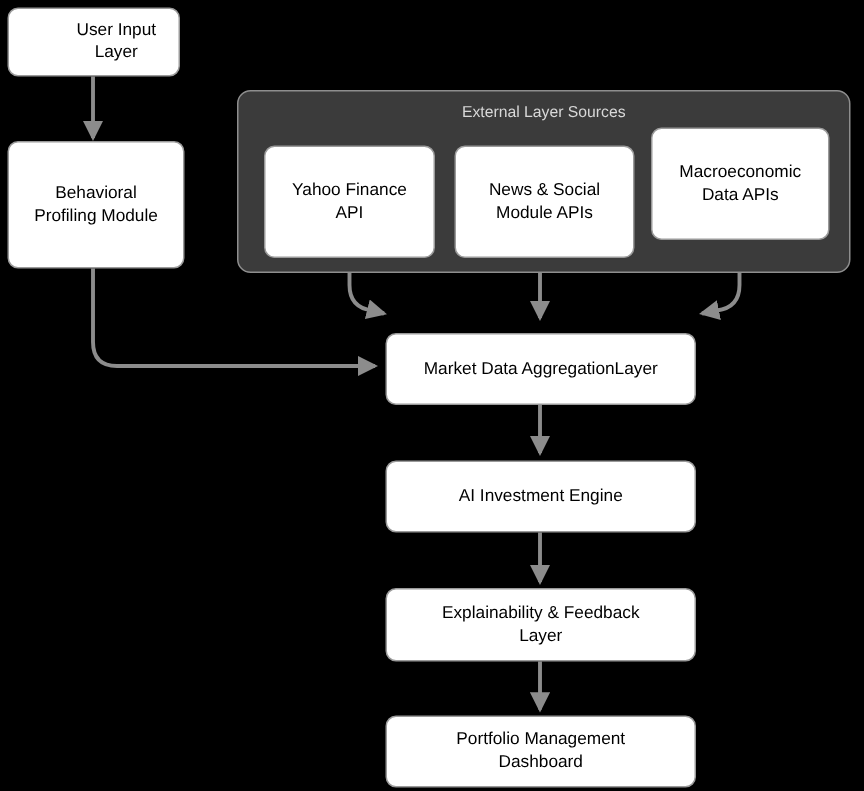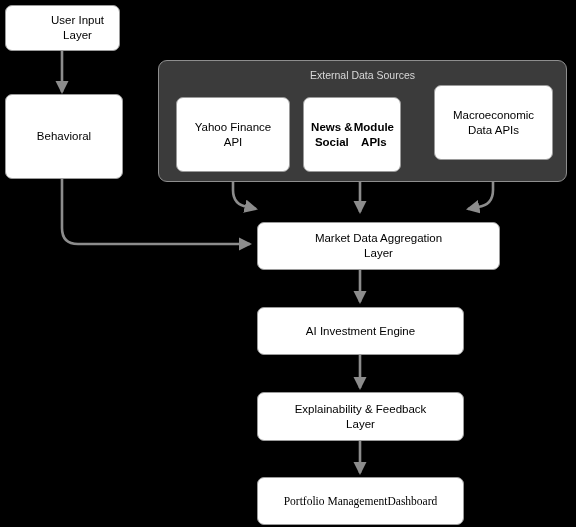--- a/index.html
+++ b/index.html
@@ -78,58 +78,59 @@
     <path d="M 493 172 L 493 190 Q 493 205 478 207 L 468 209" stroke="#8c8c8c" stroke-width="2.6" fill="none" marker-end="url(#arrow)"></path>
 
     <path d="M 360 270 L 360 302" stroke="#8c8c8c" stroke-width="2.6" fill="none" marker-end="url(#arrow)"></path>
 
     <path d="M 360 355 L 360 388" stroke="#8c8c8c" stroke-width="2.6" fill="none" marker-end="url(#arrow)"></path>
 
     <path d="M 360 441 L 360 473" stroke="#8c8c8c" stroke-width="2.6" fill="none" marker-end="url(#arrow)"></path>
   </svg>
 
   <div class="group-box" style="left:158px; top:60px; width:409px; height:122px;">
-    <div class="group-title">External Data Sources</div>
+    <div class="group-title">External Layer Sources</div>
   </div>
 
   <div class="node" style="left:5px; top:5px; width:115px; height:46px;padding-left:36px;">
     <span>User Input Layer</span>
   </div>
 
   <div class="node" style="left:5px; top:94px; width:118px; height:85px; flex-direction:column;">
     <span>Behavioral</span>
+    <span>Profiling Module</span>
   </div>
 
   <div class="node" style="left:176px; top:97px; width:114px; height:75px; flex-direction:column;">
     <span>Yahoo Finance</span>
     <span>API</span>
   </div>
 
-  <div class="node" style="left:303px; top:97px; width:98px; height:75px; flex-direction:row;font-weight:bold;">
+  <div class="node" style="left:303px; top:97px; width:120px; height:75px; flex-direction:column;">
     <span>News &amp; Social</span>
     <span>Module APIs</span>
   </div>
 
   <div class="node" style="left:434px; top:85px; width:119px; height:75px; flex-direction:column;">
     <span>Macroeconomic</span>
     <span>Data APIs</span>
   </div>
 
-  <div class="node" style="left:257px; top:222px; width:243px; height:48px; flex-direction:column;">
+  <div class="node" style="left:257px; top:222px; width:207px; height:48px; ">
     <span>Market Data Aggregation</span>
     <span>Layer</span>
   </div>
 
   <div class="node" style="left:257px; top:307px; width:207px; height:48px;">
     <span>AI Investment Engine</span>
   </div>
 
   <div class="node" style="left:257px; top:392px; width:207px; height:49px; flex-direction:column;">
     <span>Explainability &amp; Feedback</span>
     <span>Layer</span>
   </div>
 
-  <div class="node" style="left:257px; top:477px; width:207px; height:48px; flex-direction:row;font-family:Liberation Serif, serif;">
+  <div class="node" style="left:257px; top:477px; width:207px; height:48px; flex-direction:column;">
     <span>Portfolio Management</span>
     <span>Dashboard</span>
   </div>
 
 </div>
 
 </body></html>

